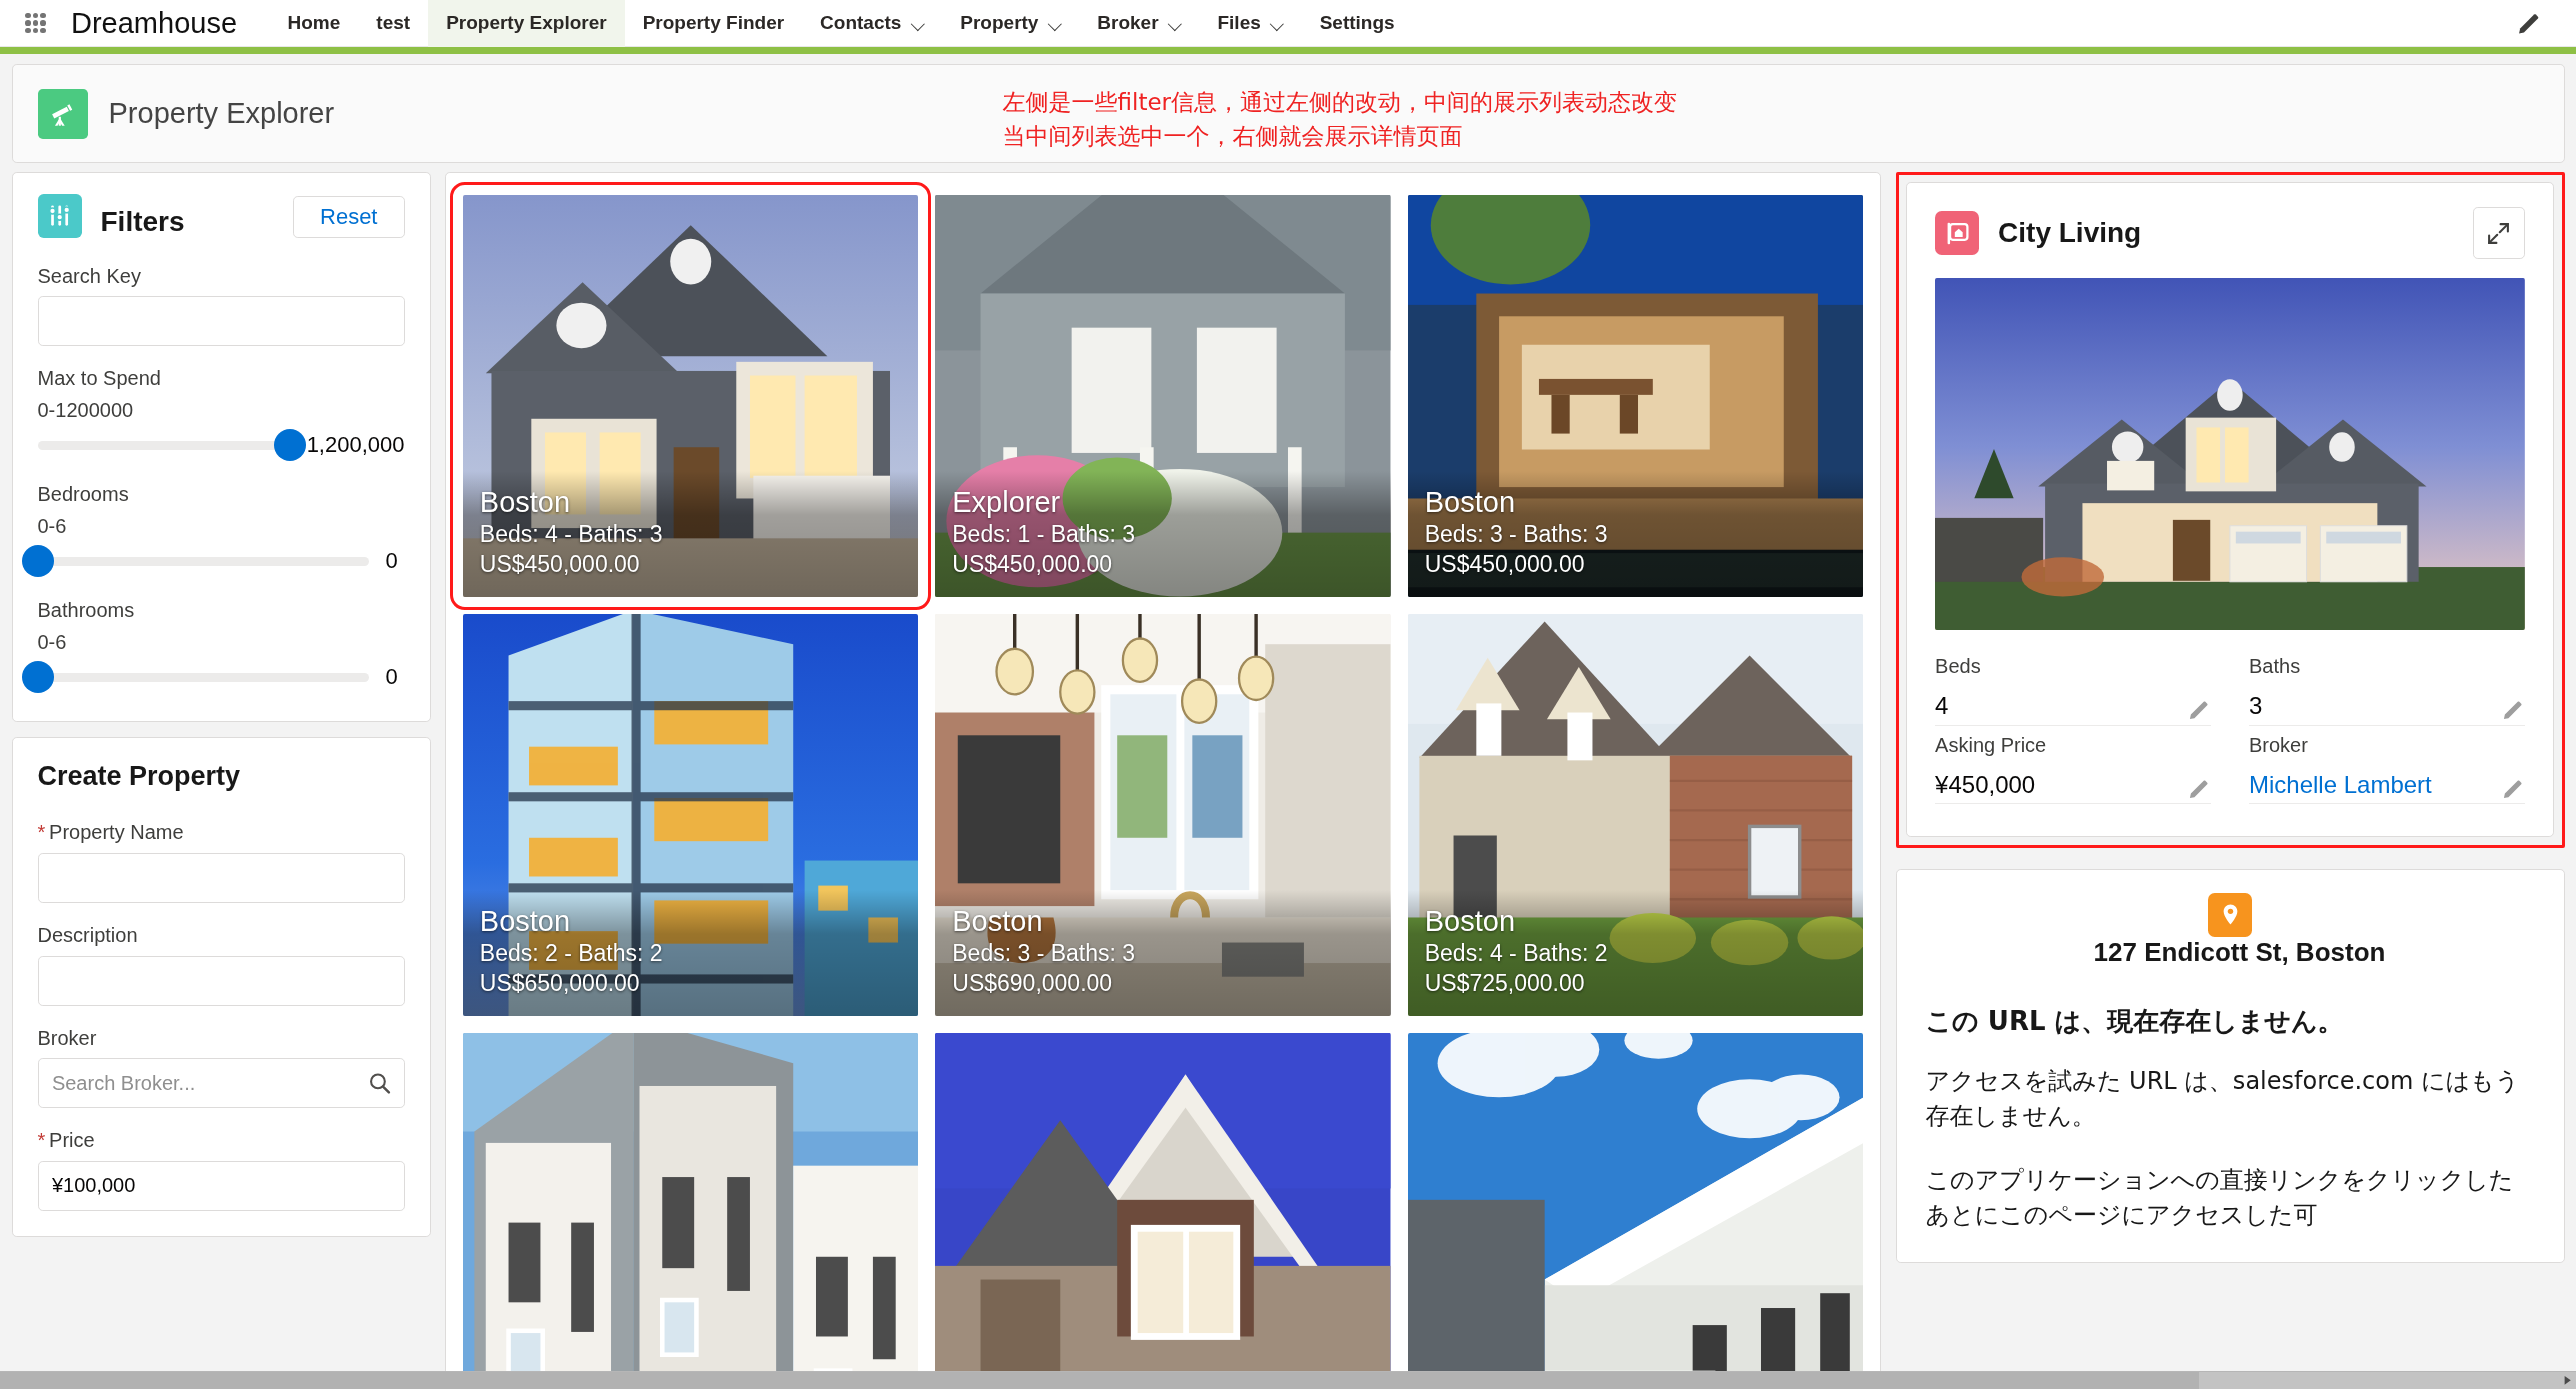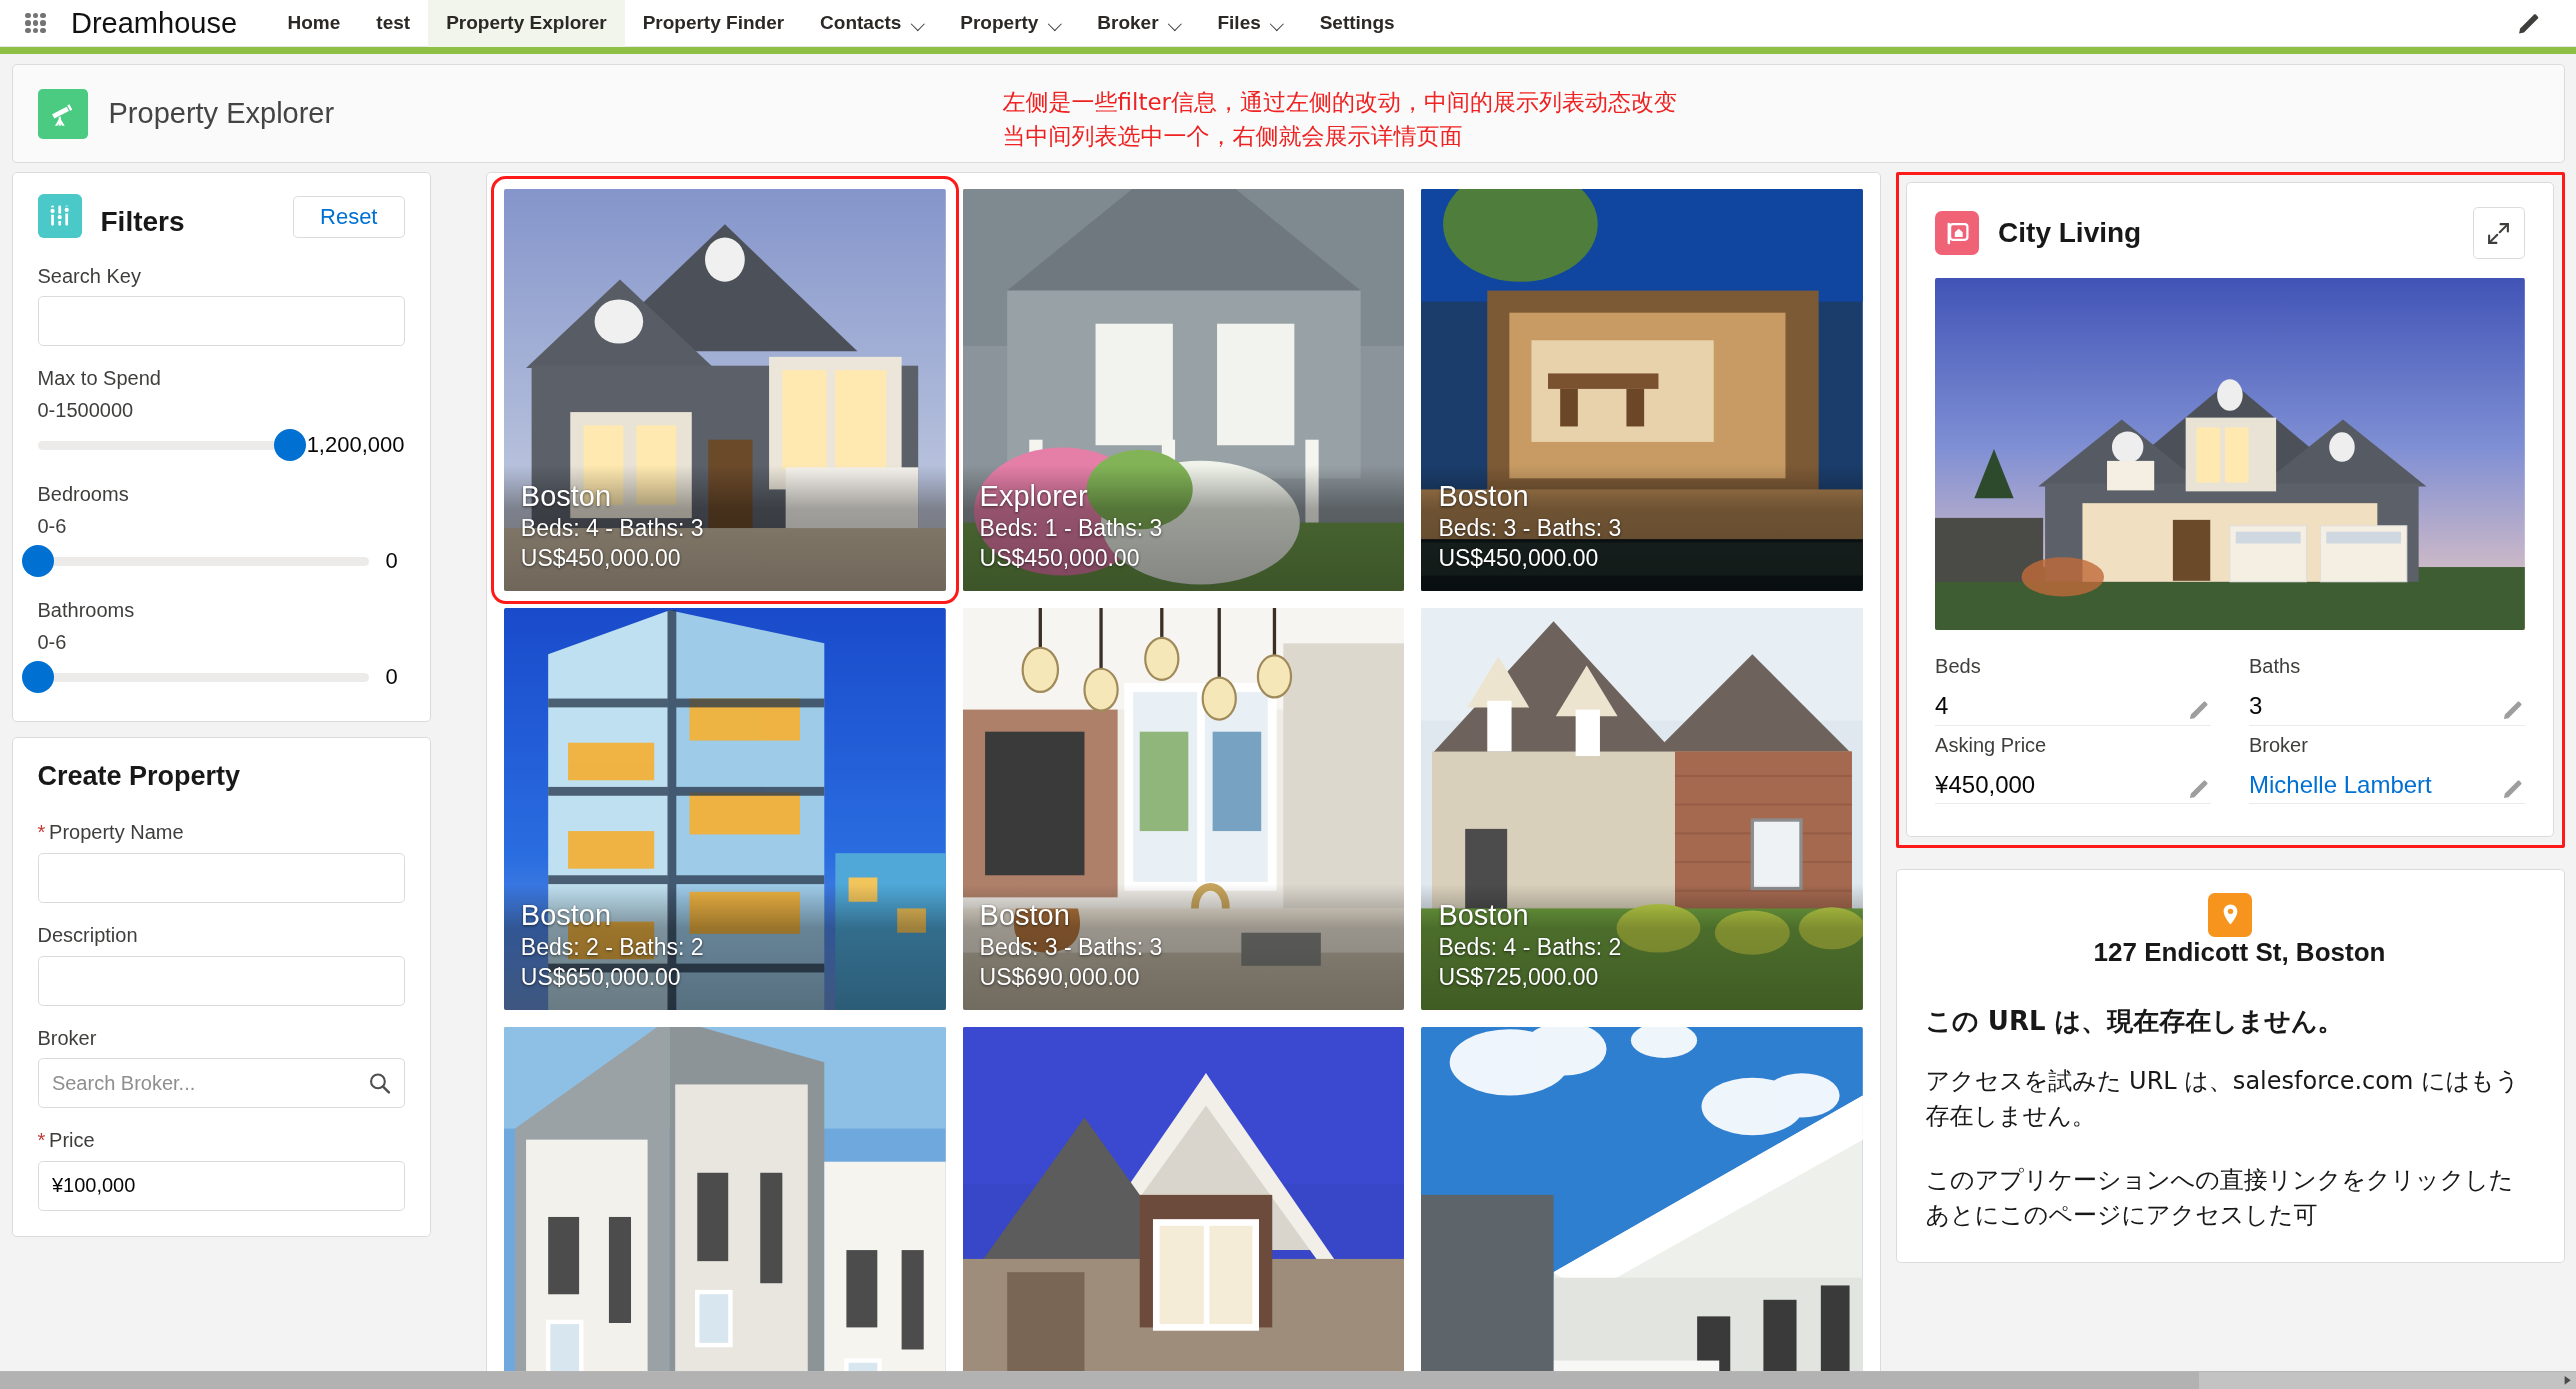--- a/index.html
+++ b/index.html
@@ -113,21 +113,21 @@
   .create { padding: 23px 25px 25px 25px; }
   .create-title { font-size: 27px; font-weight: bold; color: #181818; margin-bottom: 29px; }
   .req { color: #c23934; margin-right: 3.8px; }
   .search-wrap { position: relative; }
   .search-wrap .mag {
     position: absolute; right: 12.4px; top: 50%; transform: translateY(-50%);
     width: 25px; height: 25px; pointer-events: none;
   }
 
   
-  .tiles-card { padding: 16px 17px; height: 100%; overflow: hidden; margin-left: 41px; }
+  .tiles-card { padding: 22px 17px; height: 100%; overflow: hidden; }
   .tiles-grid {
     display: grid; grid-template-columns: repeat(3, 1fr); gap: 17px;
   }
   .tile {
     position: relative; border-radius: 1.9px; overflow: hidden; height: 402px;
     cursor: pointer;
   }
   .tile.selected { outline: 3.8px solid #ff1a1a; outline-offset: 10.5px; }
   .tile-img { position: absolute; inset: 0; }
   .tile-cap {
@@ -285,21 +285,21 @@
         </div>
         <div class="filters-title">Filters</div>
         <button class="reset-btn">Reset</button>
       </div>
 
       <div class="fld-label">Search Key</div>
       <input class="txtinput" value="" style="">
 
       <div class="gap"></div>
       <div class="fld-label">Max to Spend</div>
-      <div class="fld-sub">0-1500000</div>
+      <div class="fld-sub">0-1200000</div>
       <div class="slider-row">
         <div class="slider">
           <div class="knob" id="knob-spend" style="left: 100%;"></div>
         </div>
         <div class="slider-val">1,200,000</div>
       </div>
 
       <div class="gap"></div>
       <div class="fld-label">Bedrooms</div>
       <div class="fld-sub">0-6</div>

